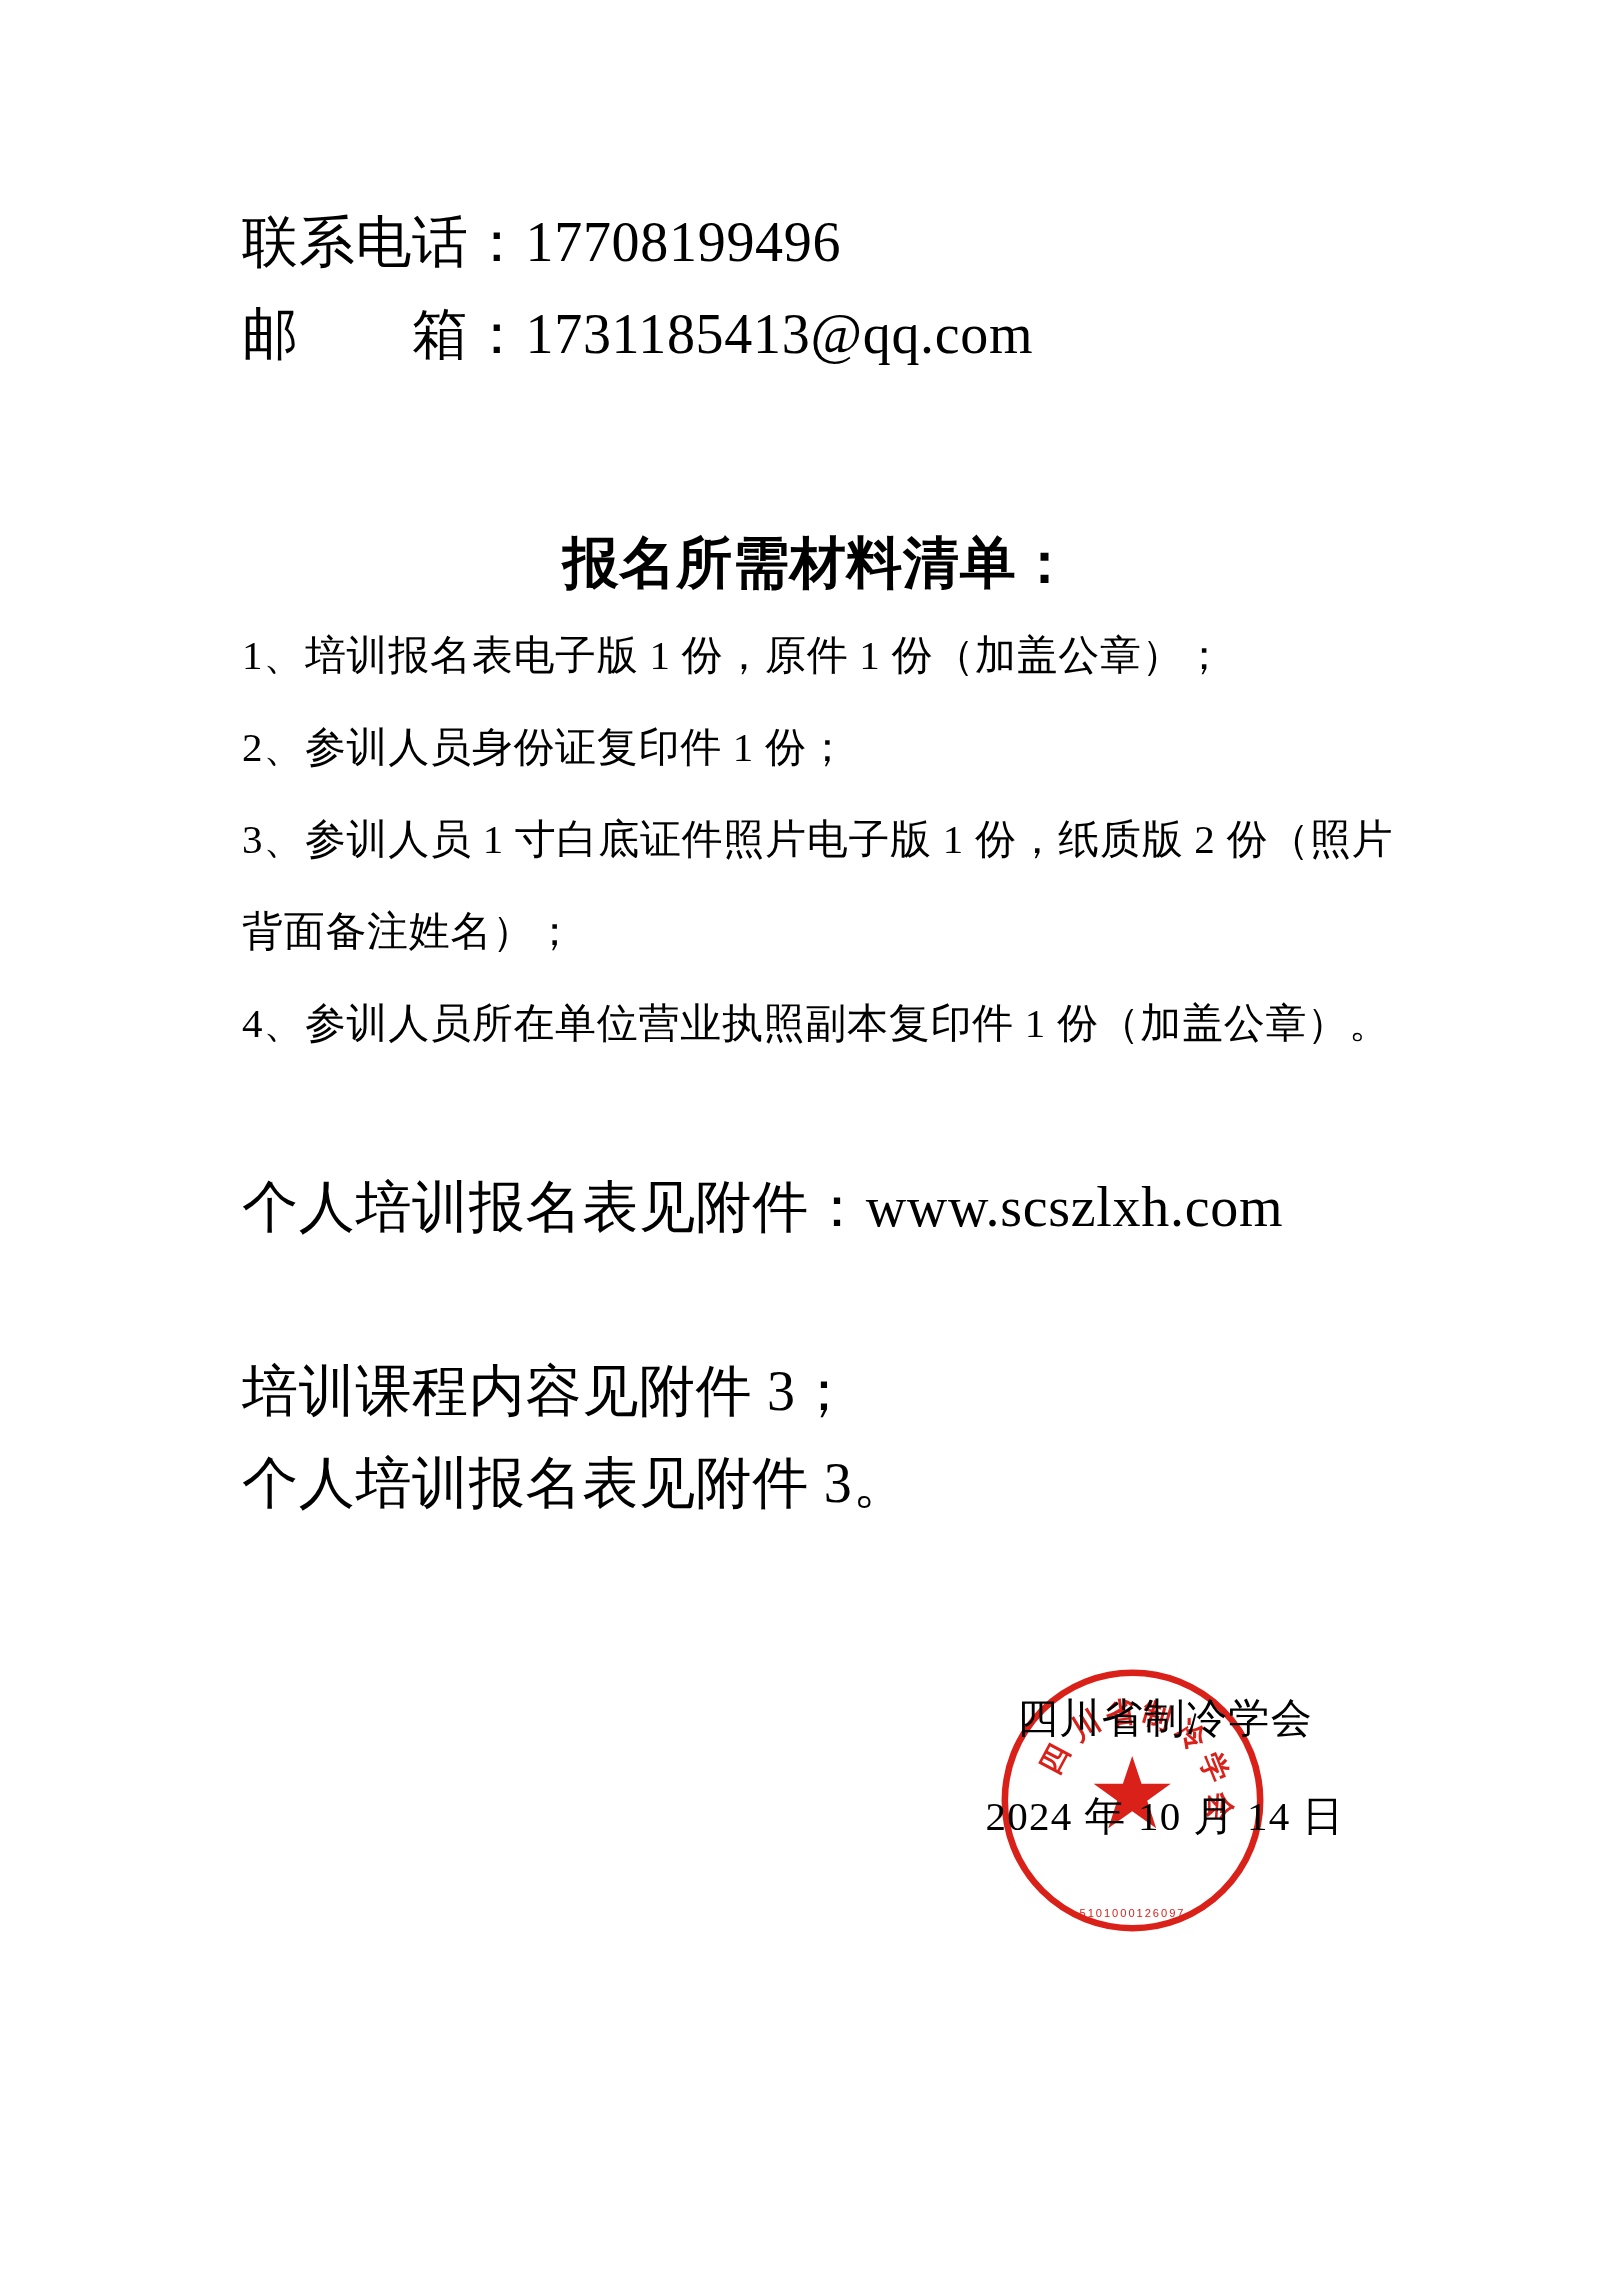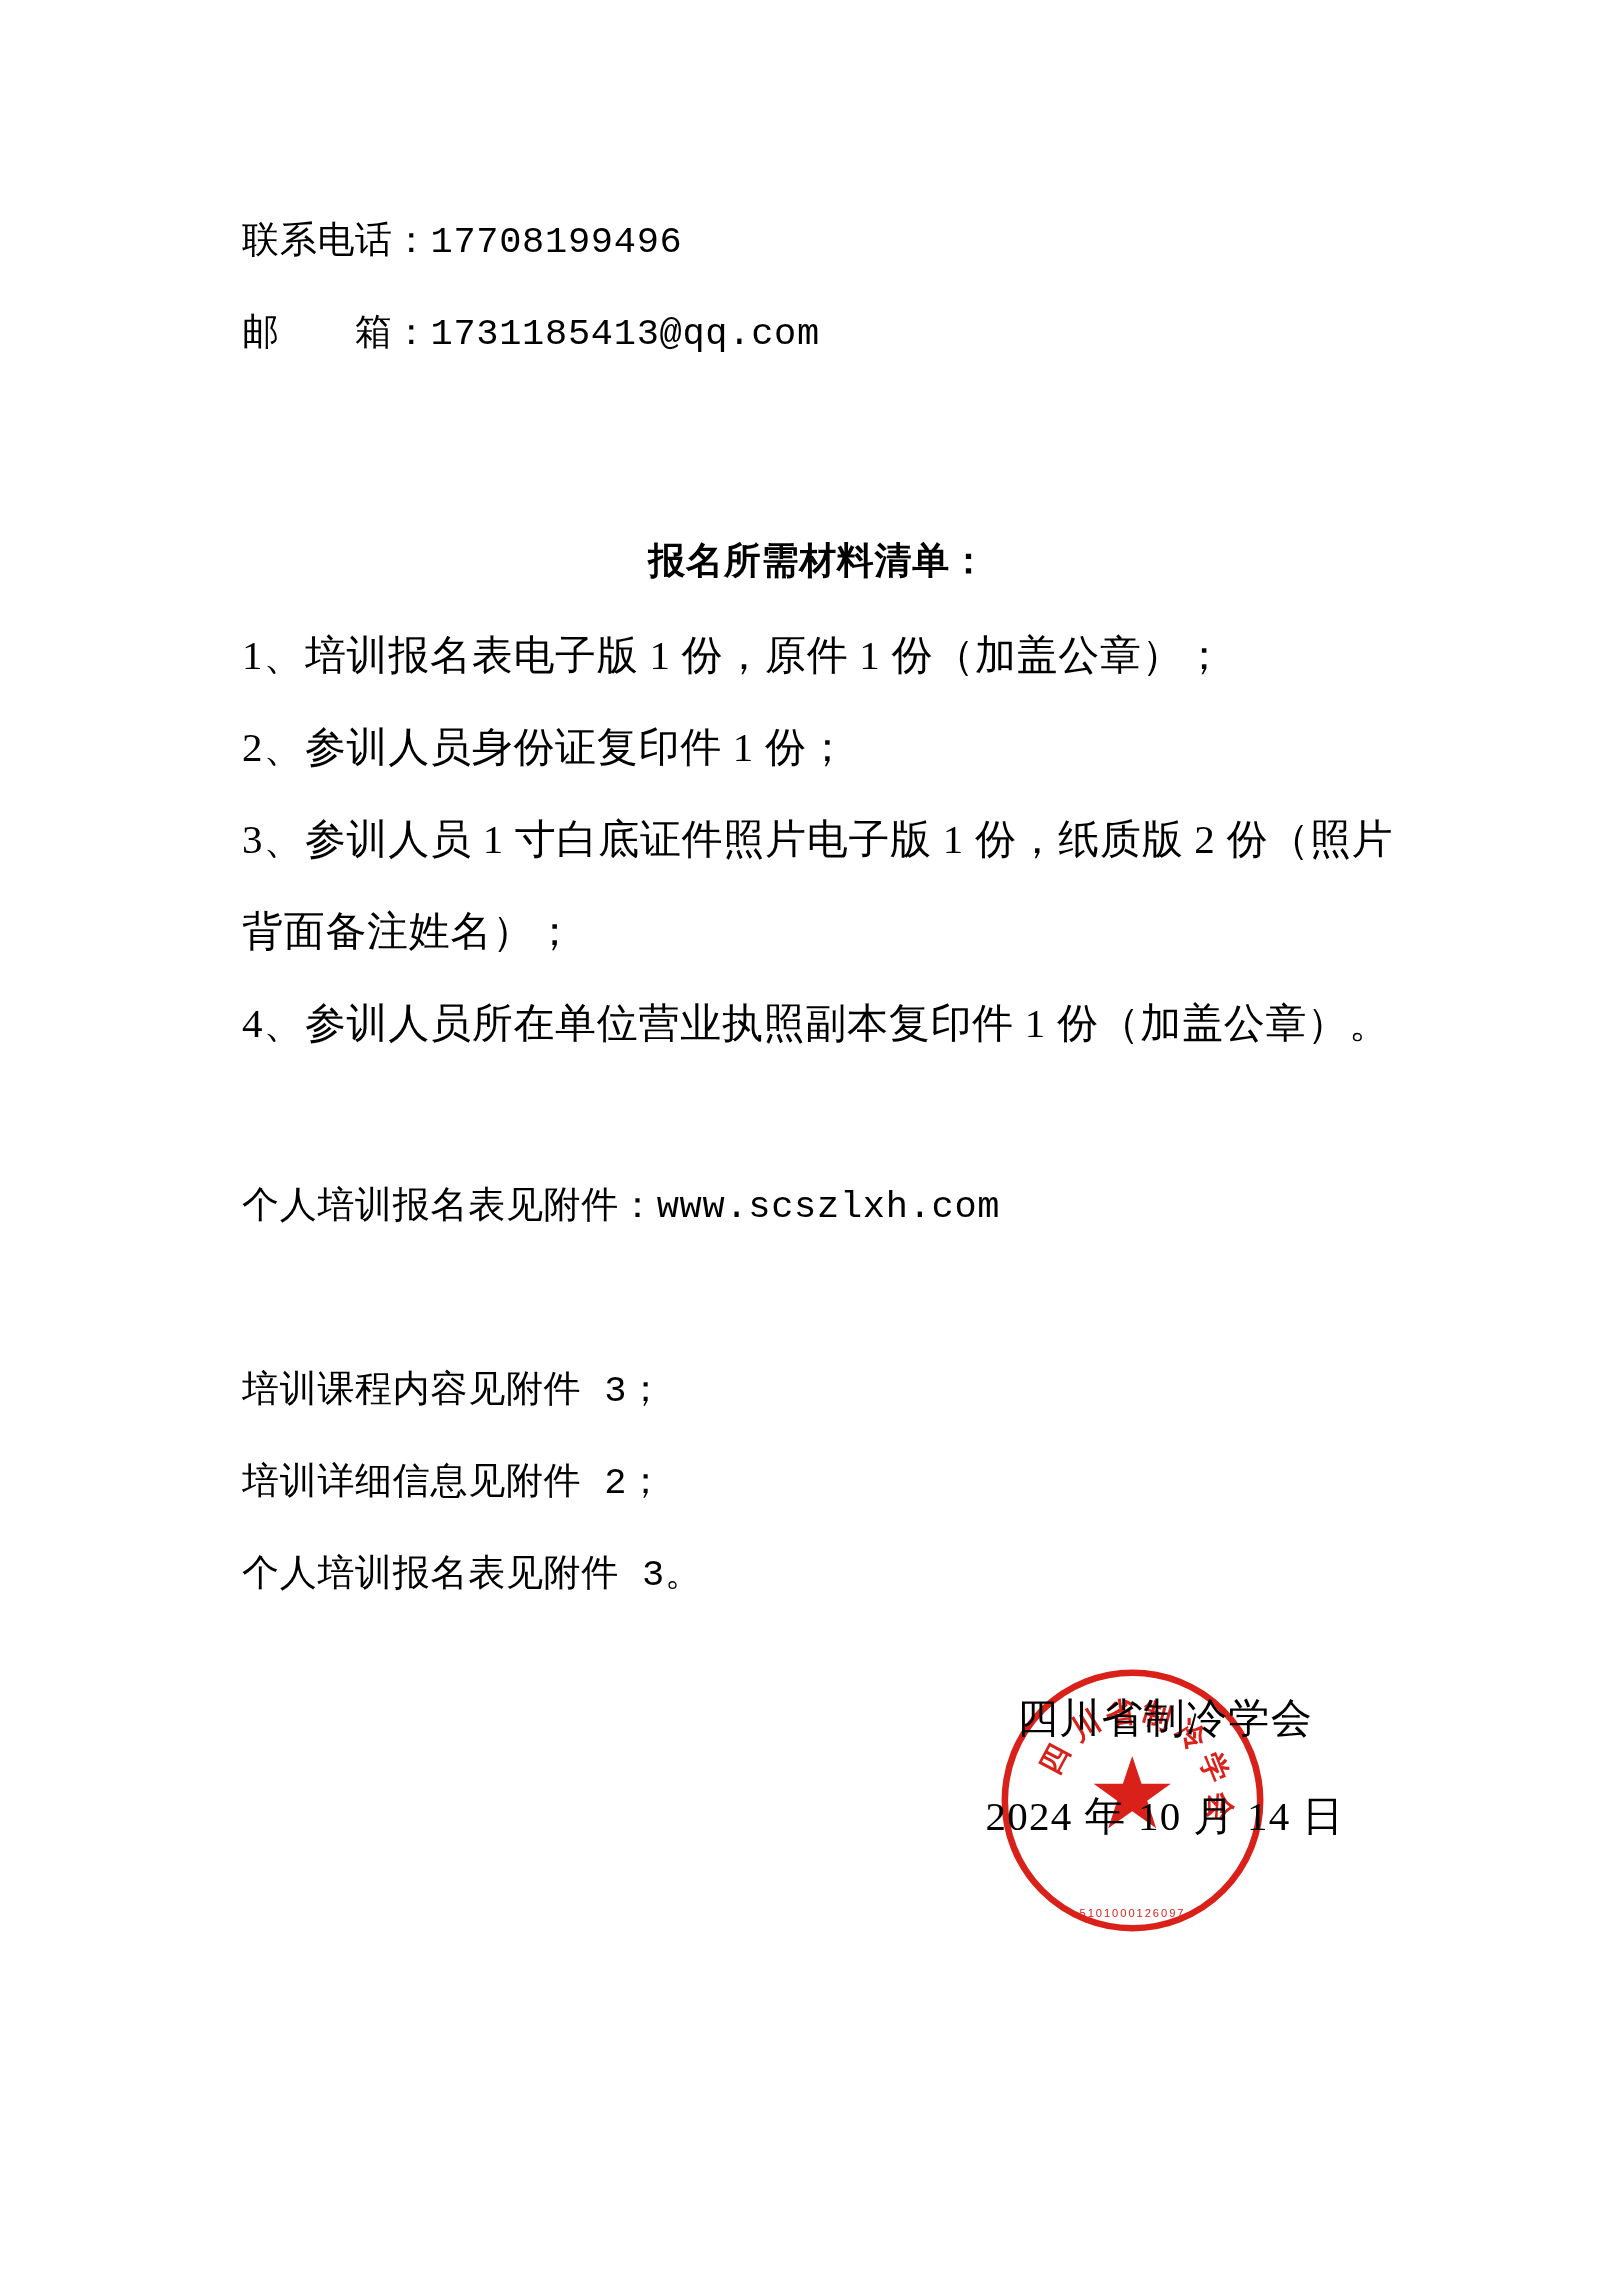--- a/index.html
+++ b/index.html
@@ -16,25 +16,24 @@
     color: #000000;
     overflow: hidden;
   }
   .content {
     position: absolute;
     left: 242px;
     top: 196px;
     width: 1152px;
   }
   .line {
-    font-size: 37px;
+    font-size: 56px;
     line-height: 92px;
     letter-spacing: 0.7px;
     white-space: pre;
-    font-family: Liberation Mono, monospace;
   }
   .line.bold {
     font-weight: bold;
     text-align: center;
   }
   .gap-lg { height: 137px; }
   .gap-md { height: 92px; }
 
   .contact-block .line { line-height: 92px; }
 
@@ -92,21 +91,20 @@
     <div class="list-item">3、参训人员 1 寸白底证件照片电子版 1 份，纸质版 2 份（照片背面备注姓名）；</div>
     <div class="list-item">4、参训人员所在单位营业执照副本复印件 1 份（加盖公章）。</div>
 
     <div class="gap-md"></div>
 
     <div class="line"><span>个人培训报名表见附件：</span><span>www.scszlxh.com</span></div>
 
     <div class="gap-md"></div>
 
     <div class="line">培训课程内容见附件 3；</div>
-    <div class="line">培训详细信息见附件 2；</div>
     <div class="line">个人培训报名表见附件 3。</div>
 
   </div>
 
   <div class="stamp">
     <svg width="275" height="275" viewBox="0 0 420 420" xmlns="http://www.w3.org/2000/svg">
       <g fill="none" stroke="#d9211a" stroke-width="10">
         <circle cx="210" cy="210" r="195"></circle>
       </g>
       <g fill="#d9211a">

